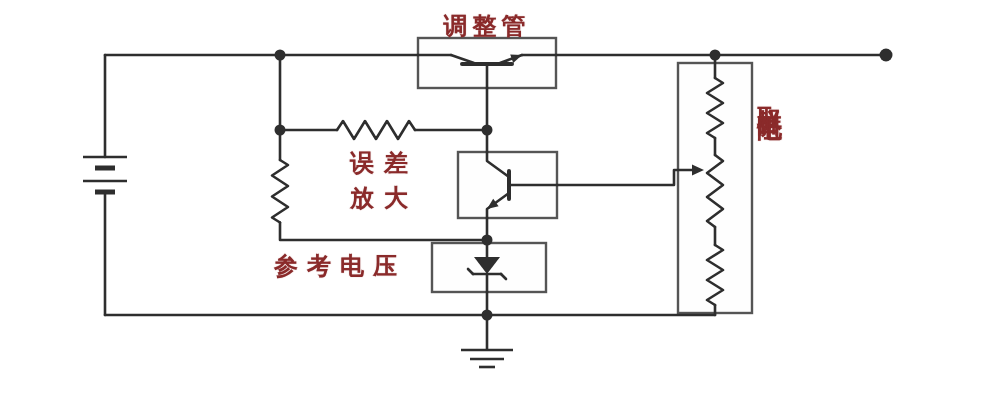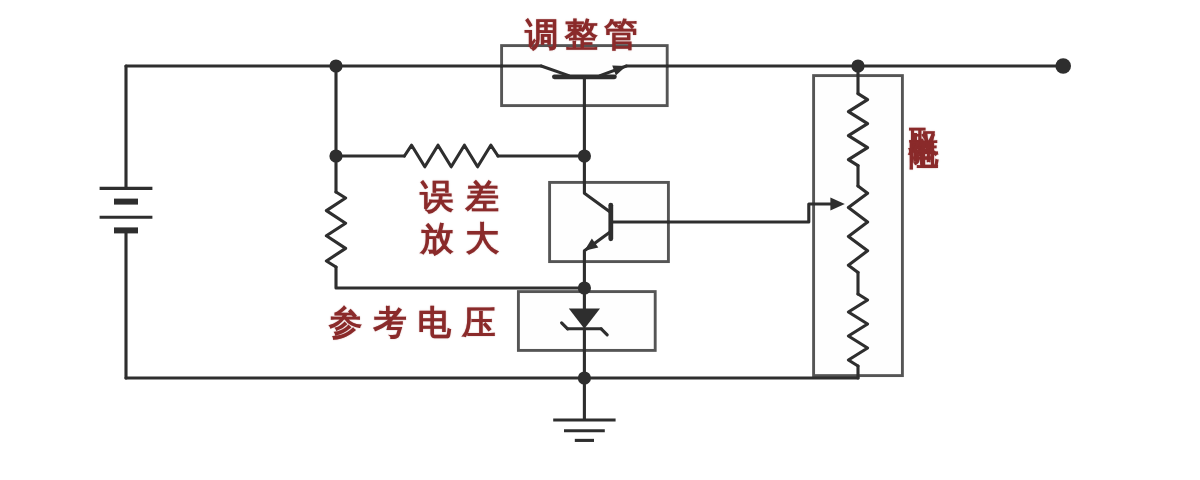--- a/index.html
+++ b/index.html
@@ -23,21 +23,21 @@
   .plate-thin{stroke:var(--wire);stroke-width:2.6;}
   .plate-thick{stroke:var(--wire);stroke-width:5;}
   .box{fill:#fefefe;stroke:var(--box);stroke-width:2.4;}
   .dot{fill:var(--wire);stroke:none;}
   .arrow{fill:var(--wire);stroke:none;}
   .zener{fill:var(--wire);}
   .lbl{
     position:absolute;
     color:var(--label);
     font-weight:bold;
-    font-size:28px;
+    font-size:24px;
     letter-spacing:8px;
     white-space:nowrap;
     text-shadow:0 0 1px rgba(138,42,42,.55);
   }
   .lbl-pass{left:375px;top:10px;width:224px;text-align:center;letter-spacing:5px;}
   .lbl-error{left:350px;top:146px;line-height:35px;letter-spacing:10px;}
   .lbl-ref{left:274px;top:250px;letter-spacing:9px;}
   .lbl-sampling{
     left:753px;top:86px;
     writing-mode:vertical-rl;

